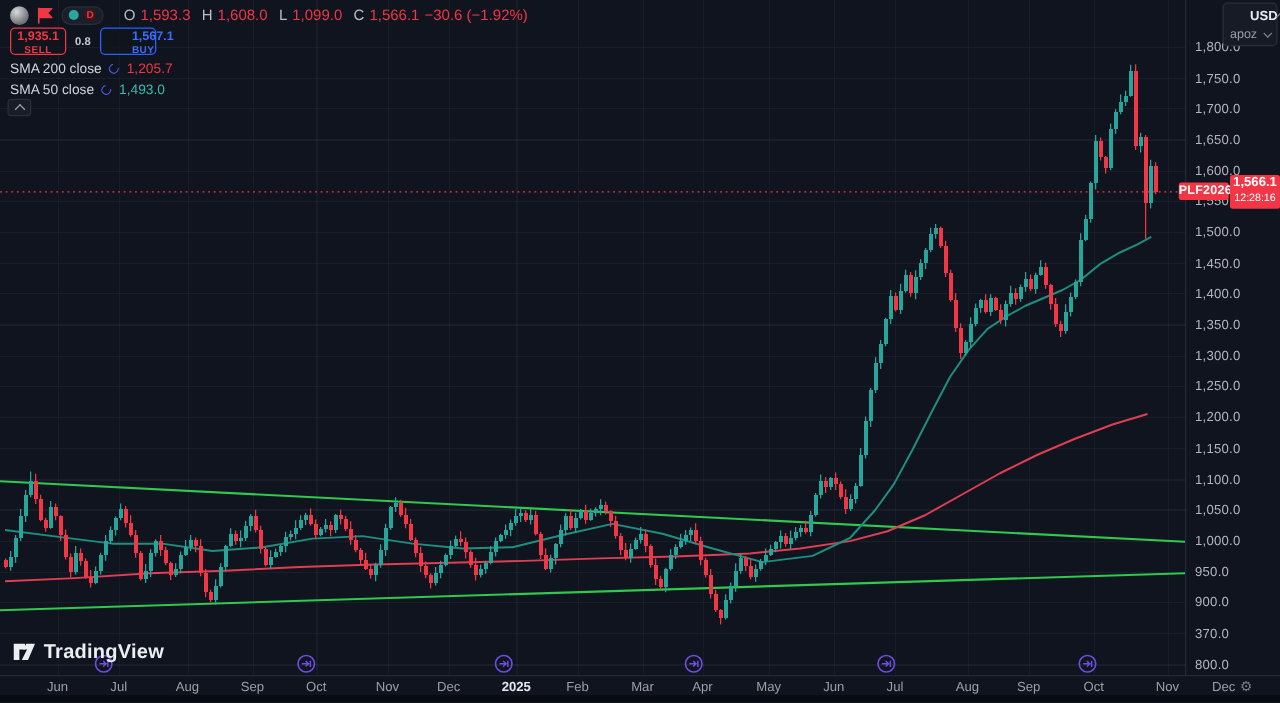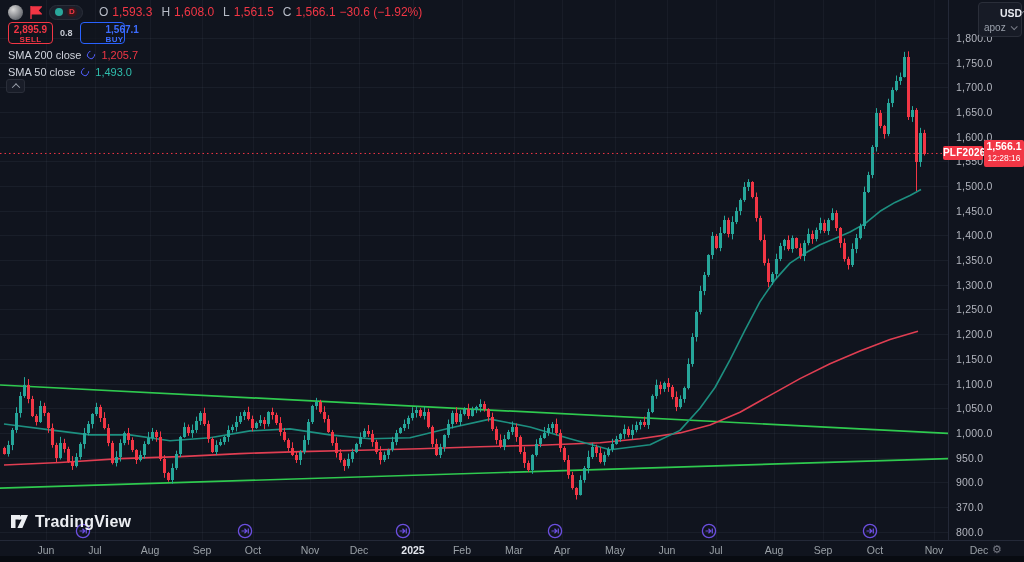--- a/index.html
+++ b/index.html
@@ -669,30 +669,30 @@
   <span id="chip">
     <span class="dot"></span>
     <span class="dcirc">D</span>
   </span>
   <span id="ohlc">
     <span class="k">O</span>
       <span class="v">1,593.3</span>
     <span class="k">H</span>
       <span class="v">1,608.0</span>
     <span class="k">L</span>
-      <span class="v">1,561.5</span>
+      <span class="v">1,099.0</span>
     <span class="k">C</span>
       <span class="v">1,566.1</span>
     <span class="chg">−30.6 (−1.92%)</span>
   </span>
 </div>
 
 <div id="trade">
   <div class="tbtn" id="sell-btn">
-    <div class="pr">2,895.9</div>
+    <div class="pr">1,935.1</div>
     <div class="lb">SELL</div>
   </div>
   <span id="spread">0.8</span>
   <div class="tbtn" id="buy-btn">
     <div class="pr">1,567.1</div>
     <div class="lb">BUY</div>
   </div>
 </div>
 
 <div class="ind-row" style="top:49px">

